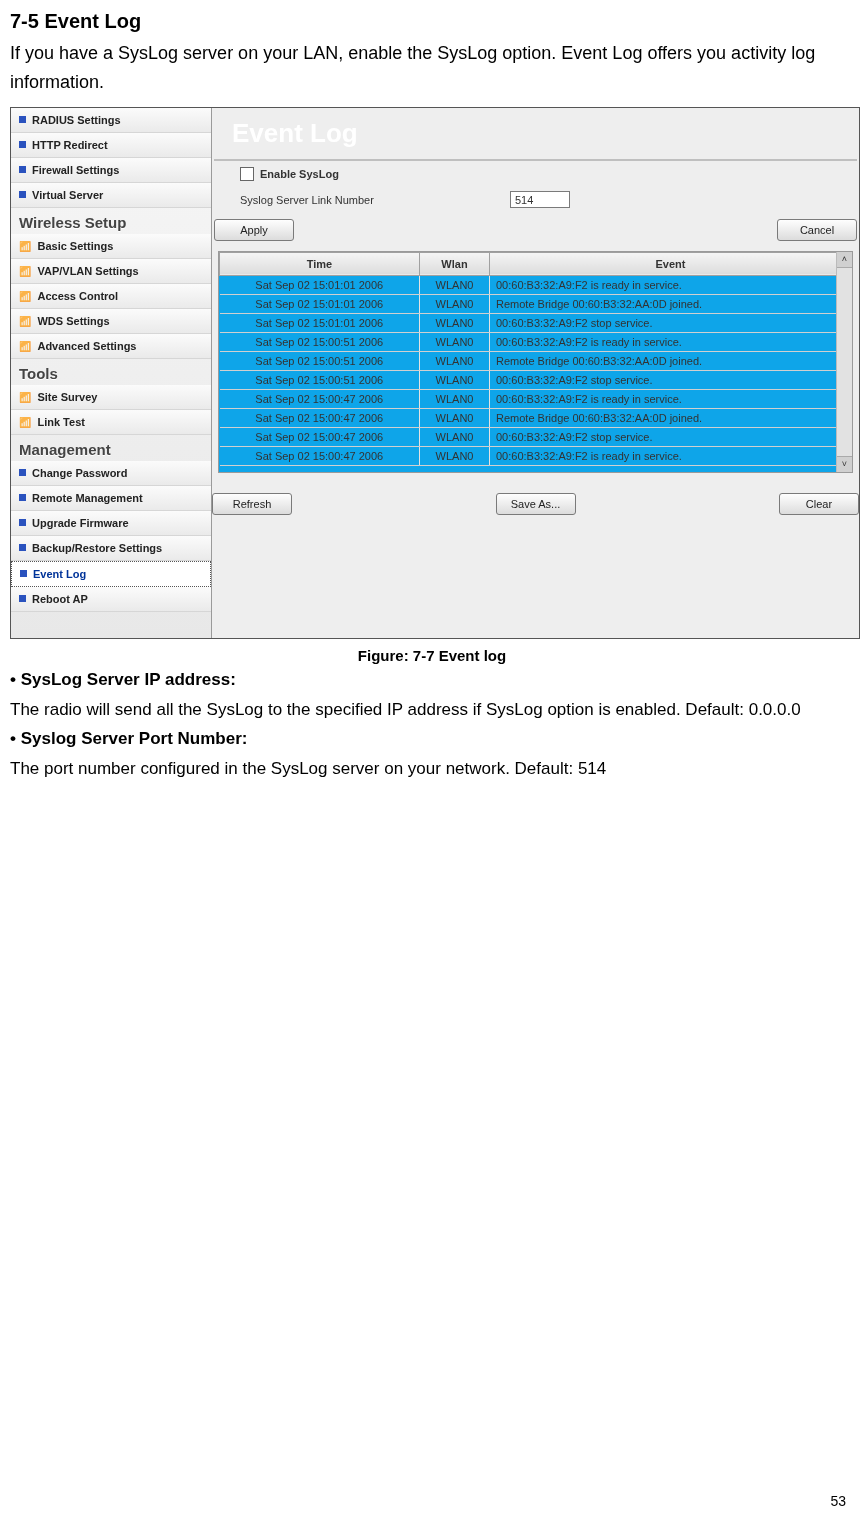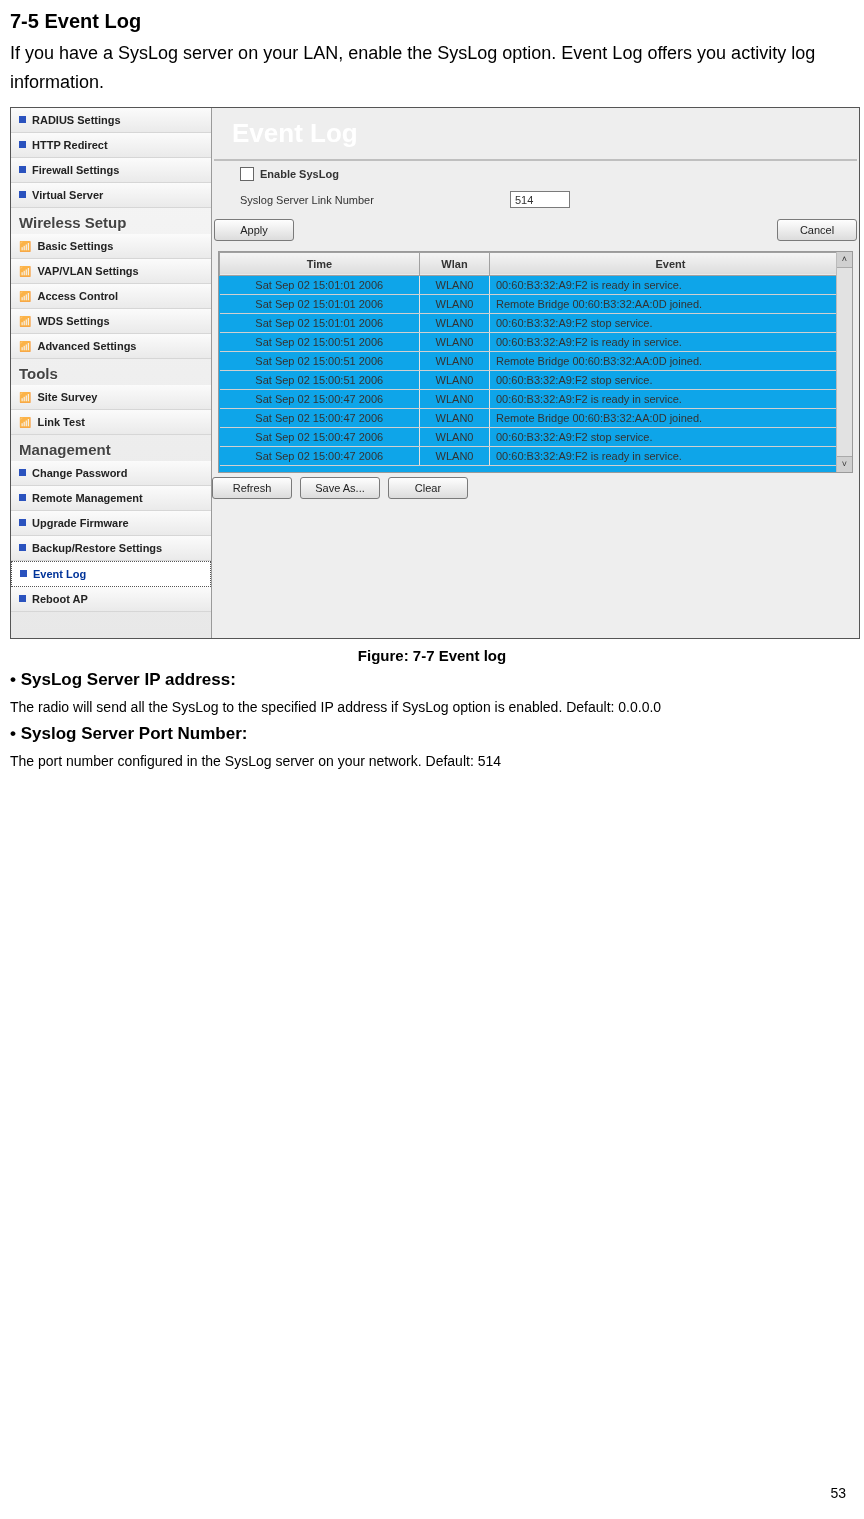--- a/index.html
+++ b/index.html
@@ -2,22 +2,22 @@
 <html><head>
 <meta charset="utf-8">
 <style>
   html,body{margin:0;padding:0;font-family:Arial,Helvetica,sans-serif;color:#000;background:#fff}
   body{width:864px}
   .page{padding:6px 10px 30px 10px}
   .section-title{font-size:20px;font-weight:bold;margin:4px 0 6px 0}
   .intro{font-size:18px;line-height:1.6;margin:4px 0 10px 0}
   .caption{text-align:center;font-weight:bold;font-size:15px;margin:8px 0 6px 0}
   .body-bold{font-weight:bold;font-size:17px;margin:6px 0}
-  .body-text{font-size:14px;line-height:1.6;margin:2px 0 6px 0}
-  .pgnum{position:fixed;right:18px;bottom:18px;font-size:14px}
+  .body-text{font-size:17px;line-height:1.6;margin:2px 0 6px 0}
+  .pgnum{position:fixed;right:18px;bottom:10px;font-size:14px}
 
   
   .shot{width:848px;height:530px;margin:4px auto 0 auto;border:1px solid #555;background:#e8e8e8;display:flex;font-size:11px;color:#222}
   .nav{width:200px;background:linear-gradient(#f6f6f6,#e8e8e8);border-right:1px solid #9a9a9a;overflow:hidden}
   .nav-scroll{height:100%;overflow:hidden}
   .nav-item{display:flex;align-items:center;gap:6px;padding:3px 8px;height:18px;border-bottom:1px solid #d6d6d6;background:linear-gradient(#fbfbfb,#eaeaea);font-weight:bold;color:#222;cursor:pointer}
   .nav-item.sel{border:1px dotted #555;background:#fff;color:#003399}
   .nav-item .sq{width:7px;height:7px;background:#2a52be;display:inline-block}
   .nav-item .wf::before{content:"\1F4F6";font-size:10px;opacity:.7}
   .nav-group{font-weight:bold;font-size:15px;color:#444;padding:6px 8px 3px 8px;text-shadow:0 1px 0 #fff}
@@ -36,21 +36,21 @@
   .log-scroll{height:220px;overflow:hidden;position:relative}
   .tbl{width:100%;border-collapse:collapse;font-size:11px;color:#333;table-layout:fixed}
   .tbl th{background:linear-gradient(#f5f5f5,#dcdcdc);border:1px solid #a0a0a0;height:20px;font-weight:bold}
   .tbl td{border-bottom:1px solid #d0d0d0;border-right:1px solid #e2e2e2;height:18px;padding:0 6px;white-space:nowrap;overflow:hidden;text-overflow:ellipsis}
   .col-time{width:200px;text-align:center}
   .col-wlan{width:70px;text-align:center}
   .col-event{}
   .vscroll{position:absolute;right:0;top:0;bottom:0;width:15px;background:#e2e2e2;border-left:1px solid #bbb}
   .vscroll .arrow{height:15px;background:#d0d0d0;border-bottom:1px solid #aaa;text-align:center;font-size:9px;line-height:15px;color:#333}
   .vscroll .arrow.bot{position:absolute;bottom:0;width:100%;border-top:1px solid #aaa;border-bottom:none}
-  .btn-row2{display:flex;gap:8px;justify-content:flex-start;padding:4px 0 10px 0}
+  .btn-row2{display:flex;gap:8px;justify-content:space-between;padding:20px 0 10px 0}
 </style>
 </head>
 <body>
 
 <div class="page">
   <div class="section-title">7-5    Event Log</div>
   <div class="intro">If you have a SysLog server on your LAN, enable the SysLog option. Event Log offers you activity log information.</div>
 
   <div class="shot">
 

